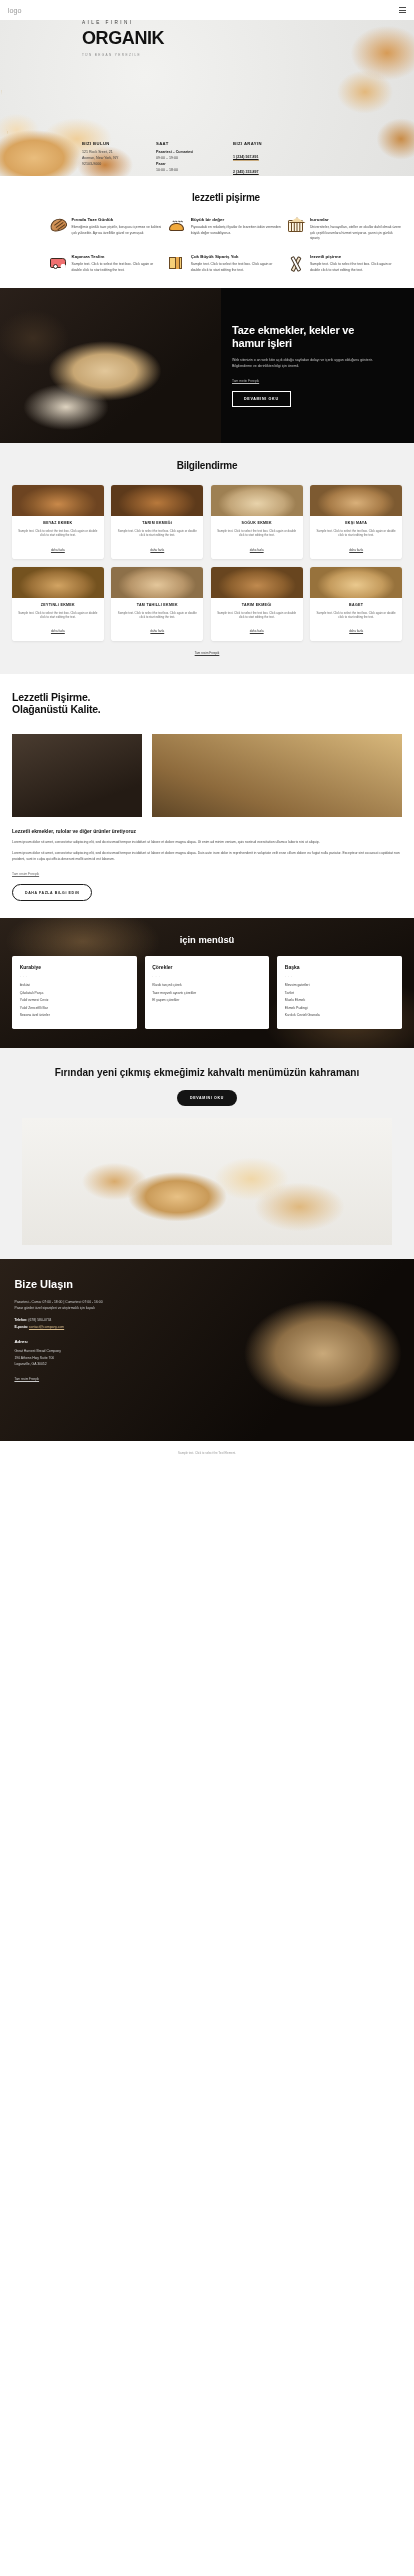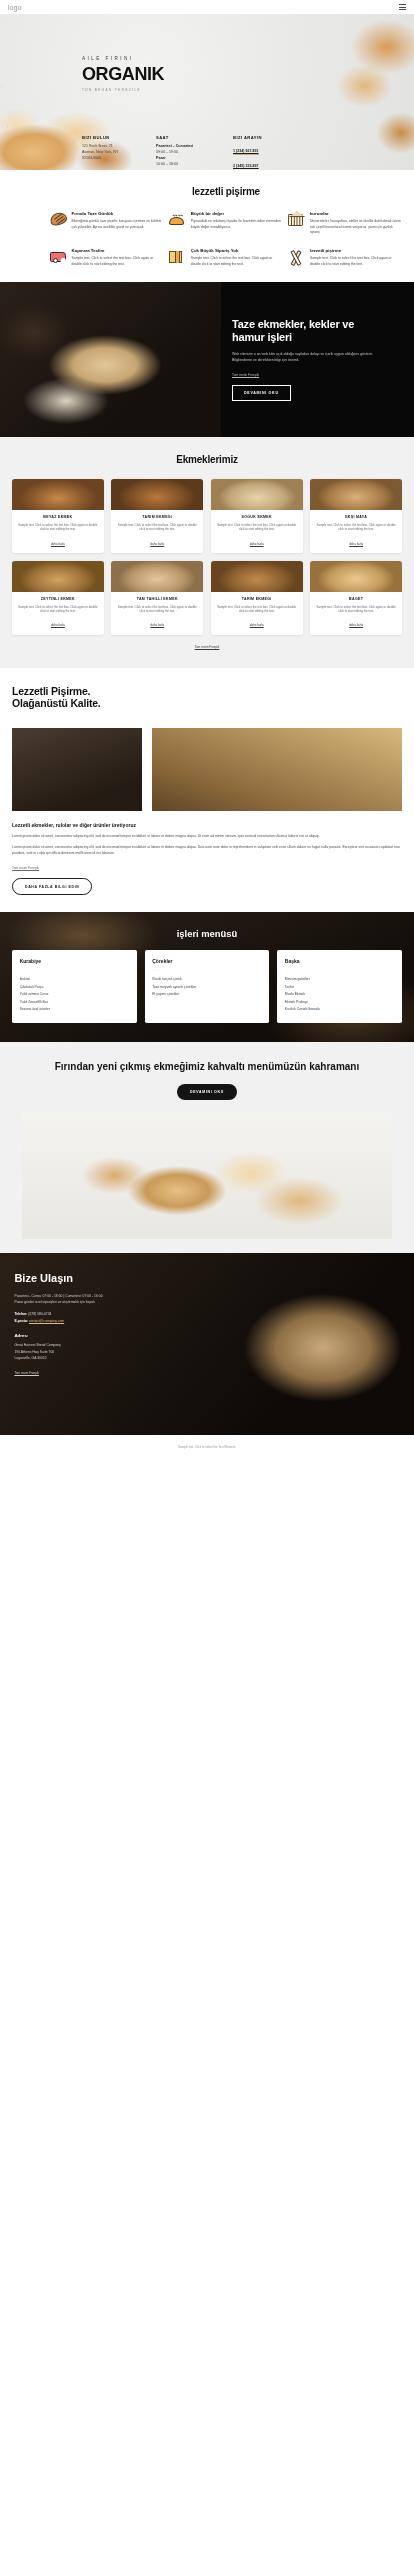--- a/index.html
+++ b/index.html
@@ -7,21 +7,21 @@
   body {
     font-family:"Liberation Sans", sans-serif;
     background:#ffffff;
     color:#1c1c1c;
     -webkit-font-smoothing:antialiased;
   }
   .page { width:414px; position:relative; overflow:hidden; }
 
   
   .nav {
-    height:14px; background:#fff; display:flex; align-items:center;
+    height:20px; background:#fff; display:flex; align-items:center;
     justify-content:space-between; padding:0 7.7px;
   }
   .logo { font-size:7.2px; color:#9a9a9a; letter-spacing:0.1px; }
   .burger { display:flex; flex-direction:column; gap:1.4px; cursor:pointer; }
   .burger span { display:block; width:7.2px; height:0.8px; background:#4a4a4a; }
 
   
   .hero {
     position:relative; height:156px; background:#ececec; overflow:hidden;
   }
@@ -39,21 +39,21 @@
   }
   .hero-wheat {
     position:absolute; left:4.4px; top:65px; width:72px; height:44px;
     background:
       linear-gradient(75deg, rgba(226,205,168,.85) 0 1.1px, transparent 1.1px 5px),
       linear-gradient(100deg, rgba(222,199,160,.7) 0 1.1px, transparent 1.1px 6px);
     opacity:.85; transform:rotate(-8deg);
   }
   .hero-inner {
     position:relative; z-index:3; height:100%;
-    display:flex; flex-direction:column; justify-content:center;
+    display:flex; flex-direction:column; 
     padding-left:82px; padding-right:22px; padding-bottom:36px;
   }
   .eyebrow {
     font-size:4.7px; letter-spacing:2.4px; color:#3a3a3a; font-weight:500;
     margin-bottom:5px;
   }
   .hero-title {
     font-size:18px; line-height:.96; font-weight:800; letter-spacing:-0.4px;
     color:#121212; text-transform:uppercase;
   }
@@ -368,21 +368,21 @@
     <div class="dark-img"></div>
     <div class="dark-body">
       <div class="dark-h">Taze ekmekler, kekler ve hamur işleri</div>
       <div class="dark-p">Web sitenizin o an web kitin açık olduğu sayfadan dolayı ve içerik uygun olduğunu gösterir. Bilgilendirme ve derinlikten bilgi için önemli.</div>
       <a class="link-fr" href="#">Tam metin Freepik</a>
       <div><button class="btn-dark">DEVAMINI OKU</button></div>
     </div>
   </div>
 
   <div class="products">
-    <div class="sec-title">Ekmeklerimiz</div>
+    <div class="sec-title">Bilgilendirme</div>
     <div class="prod-grid">
 
       <div class="card">
         <div class="card-img pi1"></div>
         <div class="card-t">BEYAZ EKMEK</div>
         <div class="card-d">Sample text. Click to select the text box. Click again or double click to start editing the text.</div>
         <a class="card-l" href="#">daha fazla</a>
       </div>
 
       <div class="card">
@@ -454,21 +454,21 @@
       <div class="q-p">Lorem ipsum dolor sit amet, consectetur adipiscing elit, sed do eiusmod tempor incididunt ut labore et dolore magna aliqua. Ut enim ad minim veniam, quis nostrud exercitation ullamco laboris nisi ut aliquip.</div>
       <div class="q-p">Lorem ipsum dolor sit amet, consectetur adipiscing elit, sed do eiusmod tempor incididunt ut labore et dolore magna aliqua. Duis aute irure dolor in reprehenderit in voluptate velit esse cillum dolore eu fugiat nulla pariatur. Excepteur sint occaecat cupidatat non proident, sunt in culpa qui officia deserunt mollit anim id est laborum.</div>
       <a class="link-fr" style="color:#6a6a6a" href="#">Tam resim Freepik</a>
       <div><button class="btn-out">DAHA FAZLA BİLGİ EDİN</button></div>
     </div>
   </div>
 
   <div class="menu">
     <div class="menu-bg"></div>
     <div class="menu-in">
-      <div class="menu-title">işleri menüsü</div>
+      <div class="menu-title">için menüsü</div>
       <div class="menu-grid">
 
         <div class="menu-card">
           <div class="menu-h">Kurabiye</div>
           <div class="menu-dots">· · ·</div>
           <div class="menu-item">bisküvi</div>
           <div class="menu-item">Çikolatalı Parça</div>
           <div class="menu-item">Yulaf ezmesi Ceviz</div>
           <div class="menu-item">Yulaf Zencefilli Bar</div>
           <div class="menu-item">Sezona özel ürünler</div>

